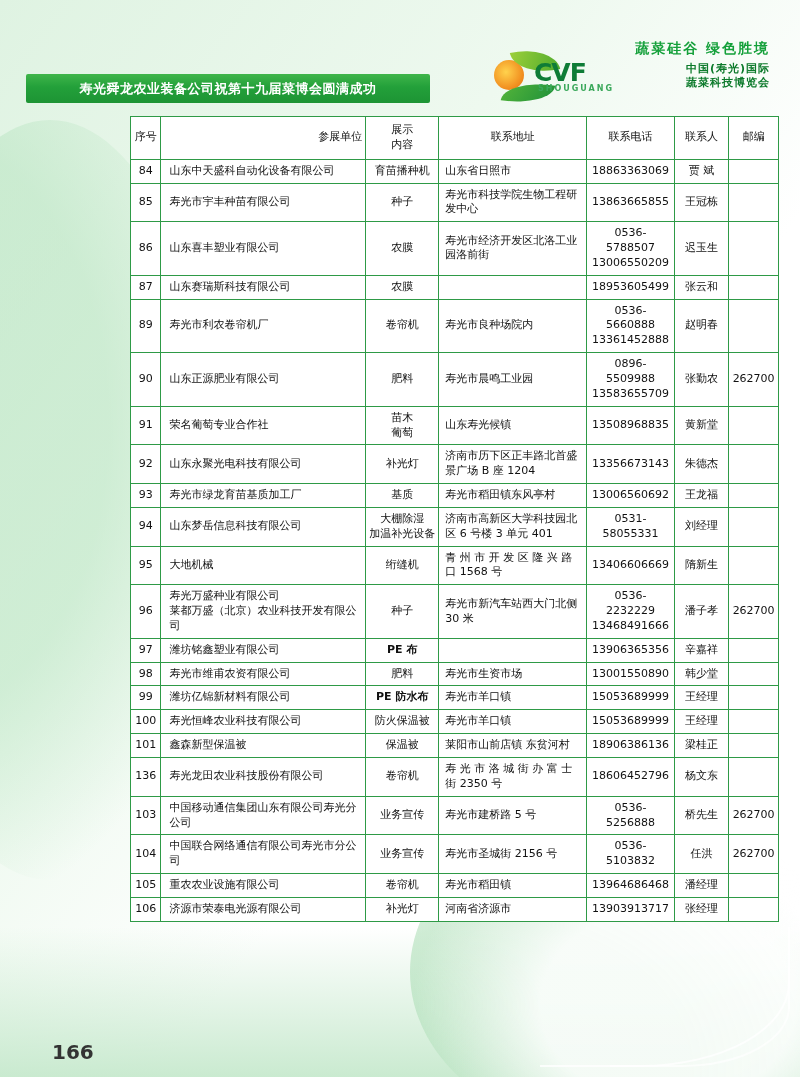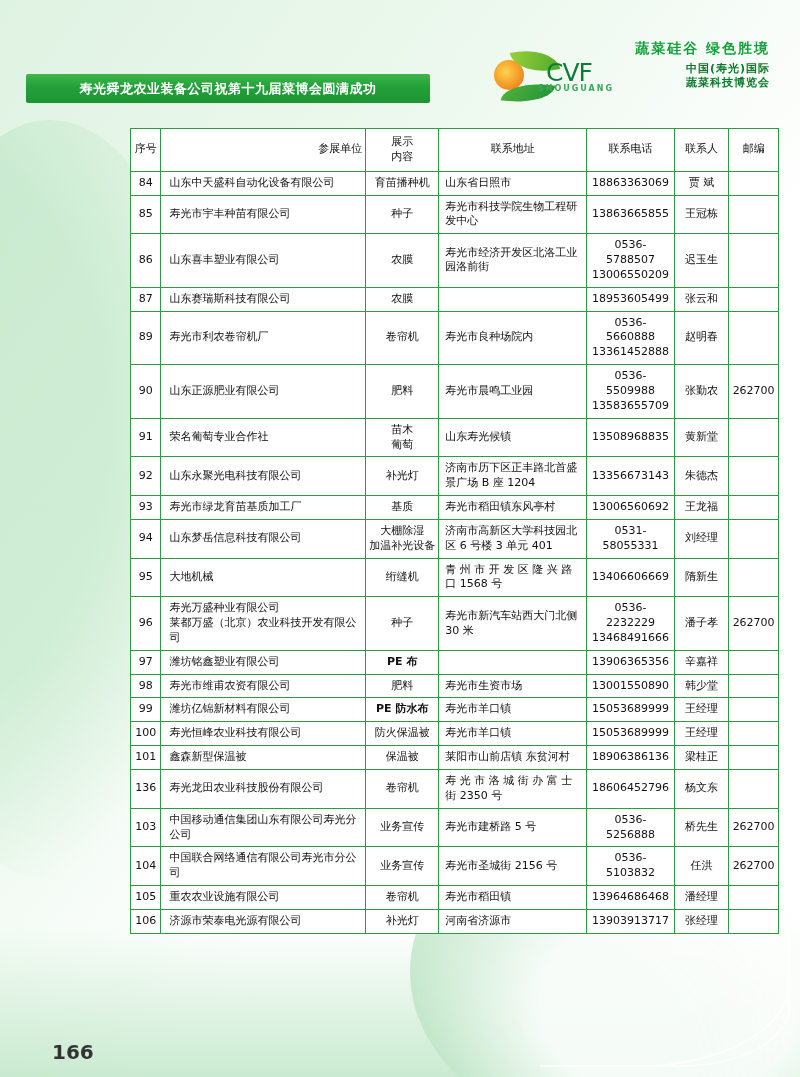--- a/index.html
+++ b/index.html
@@ -64,21 +64,21 @@
   .logo-tagline {
     position:absolute; right:0; top:0; font-size:14px; font-weight:bold;
     color:#14a03a; letter-spacing:2px; white-space:nowrap;
   }
   .logo-title {
     position:absolute; right:0; top:22px; text-align:right; line-height:1.25;
   }
   .logo-title div { font-size:11px; font-weight:bold; color:#0c7a2b; letter-spacing:1px; white-space:nowrap; }
   .logo-mark { position:absolute; left:0; top:6px; width:108px; height:56px; }
   .cvf-text {
-    position:absolute; left:56px; top:12px; font-size:25px; font-weight:normal;
+    position:absolute; left:44px; top:12px; font-size:25px; font-weight:bold;
     color:#0e7c36; font-family:"DejaVu Sans","Liberation Sans",sans-serif; letter-spacing:-1px;
   }
   .cvf-sub {
     position:absolute; left:48px; top:38px; font-size:8px; color:#3aa85a;
     letter-spacing:2px; font-weight:bold;
   }
   .sun {
     position:absolute; left:4px; top:14px; width:30px; height:30px; border-radius:50%;
     background: radial-gradient(circle at 40% 40%, #ffd24d, #f08a1c 70%, #e06a10);
   }
@@ -89,21 +89,21 @@
     transform: rotate(-12deg);
   }
   .leaf2 {
     position:absolute; left:12px; top:36px; width:52px; height:22px;
     background: linear-gradient(120deg, #57b63a, #1c8f39);
     border-radius: 100% 0 100% 0;
     transform: rotate(8deg);
   }
 
   
-  .table-wrap { position:absolute; left:82px; top:128px; width:697px;padding-left:48px; }
+  .table-wrap { position:absolute; left:82px; top:116px; width:697px;padding-left:48px; }
   table { border-collapse: collapse; width:100%; background:#ffffff; }
   th, td {
     border:1px solid #2e9a46;
     font-size:11px; color:#111; text-align:center;
     padding:4px 3px; line-height:1.35;
     vertical-align: middle;
   }
   thead th { font-size:11px; padding:6px 3px; font-weight:normal; }
   .c-no   { width:30px; }
   .c-unit { width:202px; text-align:left; padding-left:8px; }
@@ -295,21 +295,21 @@
           <td class="c-unit unit">
             <div>山东正源肥业有限公司</div>
           </td>
           <td class="c-cont">
             <div>肥料</div>
           </td>
           <td class="c-addr addr">
             <div>寿光市晨鸣工业园</div>
           </td>
           <td class="c-tel">
-            <div>0536-5509988</div>
+            <div>0896-5509988</div>
             <div>13583655709</div>
           </td>
           <td class="c-per">
             <div>张勤农</div>
           </td>
           <td class="c-zip">
             <div>262700</div>
           </td>
         </tr>
         <tr>

